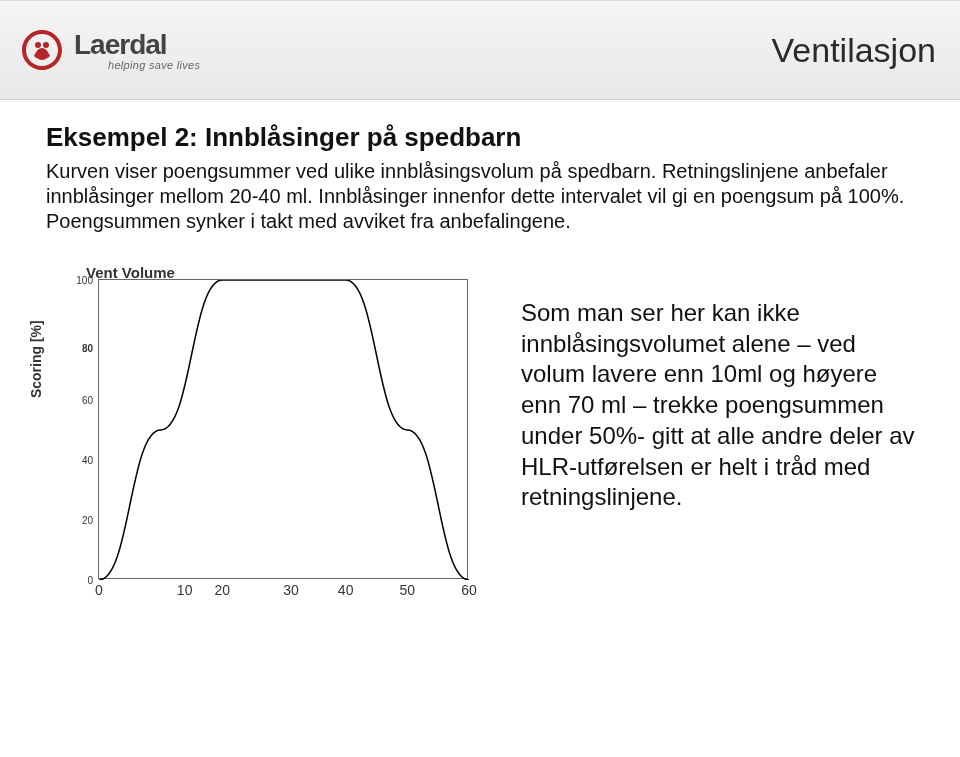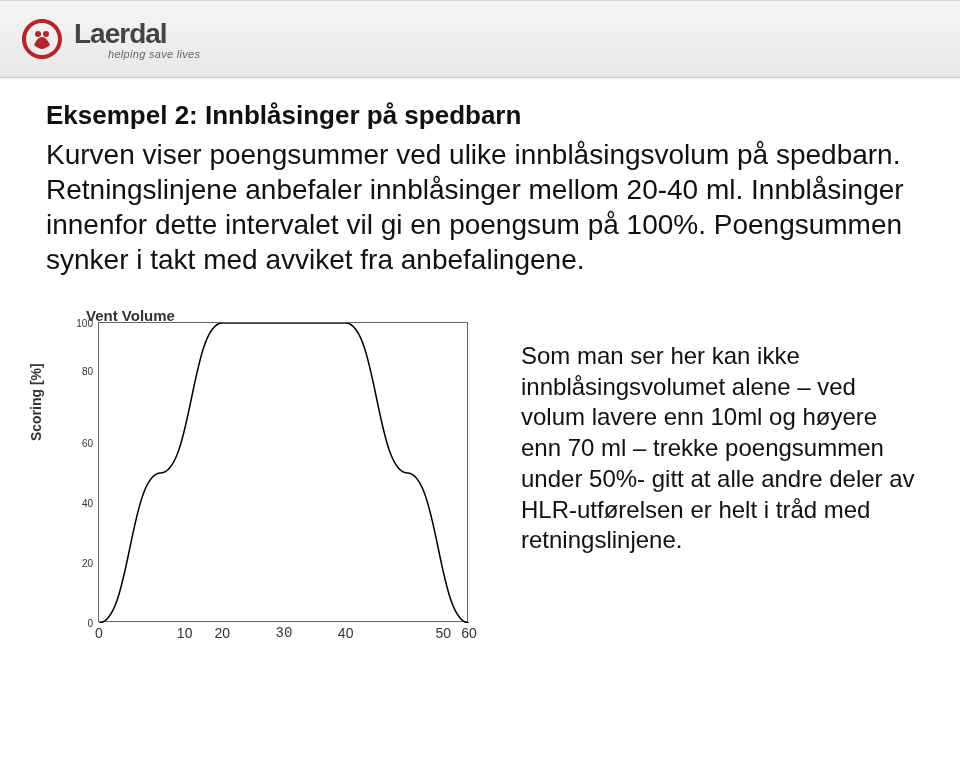--- a/index.html
+++ b/index.html
@@ -4,21 +4,21 @@
 <style>
   * { margin: 0; padding: 0; box-sizing: border-box; }
   body {
     font-family: Arial, Helvetica, sans-serif;
     width: 960px;
     height: 757px;
     background: #fff;
     overflow: hidden;
   }
   .header {
-    height: 78px;
+    height: 100px;
     background: linear-gradient(to bottom, #f5f5f5 0%, #e8e8e8 100%);
     border-bottom: 1px solid #ccc;
     border-top: 1px solid #ddd;
     display: flex;
     align-items: center;
     justify-content: space-between;
     padding: 0 24px 0 18px;
     box-shadow: 0 1px 2px rgba(0,0,0,0.05);
   }
   .logo-block {
@@ -60,21 +60,21 @@
   .content {
     padding: 22px 28px 0 46px;
   }
   .h2 {
     font-size: 26px;
     font-weight: 700;
     color: #111;
     margin-bottom: 6px;
   }
   .body-text {
-    font-size: 28px;
+    font-size: 20px;
     color: #111;
     line-height: 1.25;
   }
   .lower {
     display: flex;
     margin-top: 30px;
     gap: 30px;
     align-items: flex-start;
   }
   .chart-box {
@@ -150,46 +150,47 @@
         <path d="M16 30 C18 26 20 22 24 22 C28 22 30 26 32 30 C30 32 26 34 24 34 C22 34 18 32 16 30 Z" fill="#b4262a"></path>
         <circle cx="20" cy="19" r="3" fill="#b4262a"></circle>
         <circle cx="28" cy="19" r="3" fill="#b4262a"></circle>
       </svg>
     </div>
     <div class="logo-text">
       <div class="brand">Laerdal</div>
       <div class="tagline">helping save lives</div>
     </div>
   </div>
+  <div class="page-title">Ventilasjon</div>
 </div>
 
 <div class="content">
   <div class="h2">Eksempel 2: Innblåsinger på spedbarn</div>
   <div class="body-text">Kurven viser poengsummer ved ulike innblåsingsvolum på spedbarn. Retningslinjene anbefaler innblåsinger mellom 20-40 ml. Innblåsinger innenfor dette intervalet vil gi en poengsum på 100%. Poengsummen synker i takt med avviket fra anbefalingene.</div>
 
   <div class="lower">
     <div class="chart-box">
       <div class="chart-title">Vent Volume</div>
       <div class="chart-inner">
         <div class="ylabel">Scoring [%]</div>
         <div class="plot-area" id="plot">
           <svg id="plot-svg" width="370" height="300" style="position:absolute;left:0;top:0">
               <path d="M 0 300 C 30.833333333333332 300 30.833333333333332 150 61.666666666666664 150 C 92.5 150 92.5 0 123.33333333333333 0 C 185 0 185 0 246.66666666666666 0 C 277.5 0 277.5 150 308.33333333333337 150 C 339.1666666666667 150 339.1666666666667 300 370 300 " class="chart-line"></path>
             </svg>
         <div class="ytick" style="top: 300px;">0</div>
             <div class="ytick" style="top: 240px;">20</div>
             <div class="ytick" style="top: 180px;">40</div>
             <div class="ytick" style="top: 120px;">60</div>
-            <div class="ytick" style="top: 48px;">80</div>
+            <div class="ytick" style="top: 68px; font-weight: bold;">80</div>
             <div class="ytick" style="top: 0px;">100</div>
             <div class="xtick" style="left: 0px;">0</div>
             <div class="xtick" style="left: 61.6667px; margin-left: 24px;">10</div>
             <div class="xtick" style="left: 123.333px;">20</div>
-            <div class="xtick" style="left: 185px; font-family: Liberation Mono, monospace;">30</div>
+            <div class="xtick" style="left: 192px;">30</div>
             <div class="xtick" style="left: 246.667px;">40</div>
-            <div class="xtick" style="left: 308.333px; margin-left: 36px;">50</div>
+            <div class="xtick" style="left: 308.333px;">50</div>
             <div class="xtick" style="left: 370px;">60</div>
           </div>
       </div>
     </div>
     <div class="side-note">Som man ser her kan ikke innblåsingsvolumet alene – ved volum lavere enn 10ml og høyere enn 70 ml – trekke poengsummen under 50%- gitt at alle andre deler av HLR-utførelsen er helt i tråd med retningslinjene.</div>
   </div>
 </div>
 
 </body></html>

